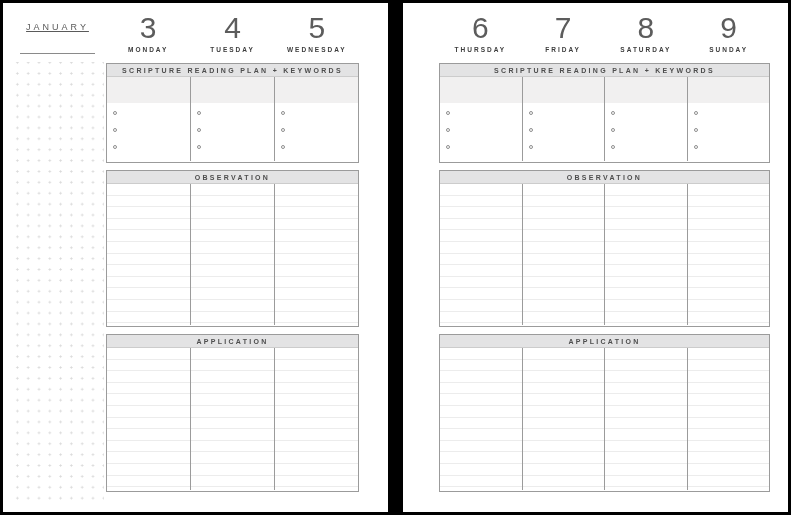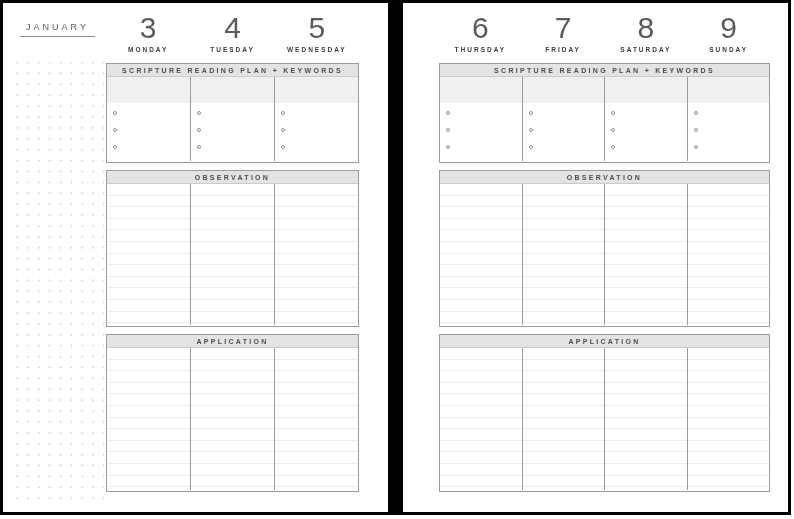--- a/index.html
+++ b/index.html
@@ -17,22 +17,23 @@
   }
   
   .spine {
     position:absolute; left:388px; top:0; width:15px; height:512px;
     background:#000; z-index:4;
   }
   
   .month {
     position:absolute; left:20px; top:22px; width:75px;
     text-align:center; font-size:9px; letter-spacing:3px;
-    color:#5a5a5a; padding-bottom:4px;
+    color:#5a5a5a; padding-bottom:21px;
     border-bottom:1px solid #8a8a8a;
+    text-decoration:underline;
   }
   
   .dotgrid {
     position:absolute; left:8px; top:62px; width:96px; height:443px;
     background-image:radial-gradient(circle, #d9d9d9 0.9px, rgba(0,0,0,0) 1.2px);
     background-size:10.8px 10.9px; background-position:4px 6px;
   }
   
   .dayrow { position:absolute; top:12px; height:48px; display:flex; }
   .dayrow.lp { left:106px; width:253px; }

